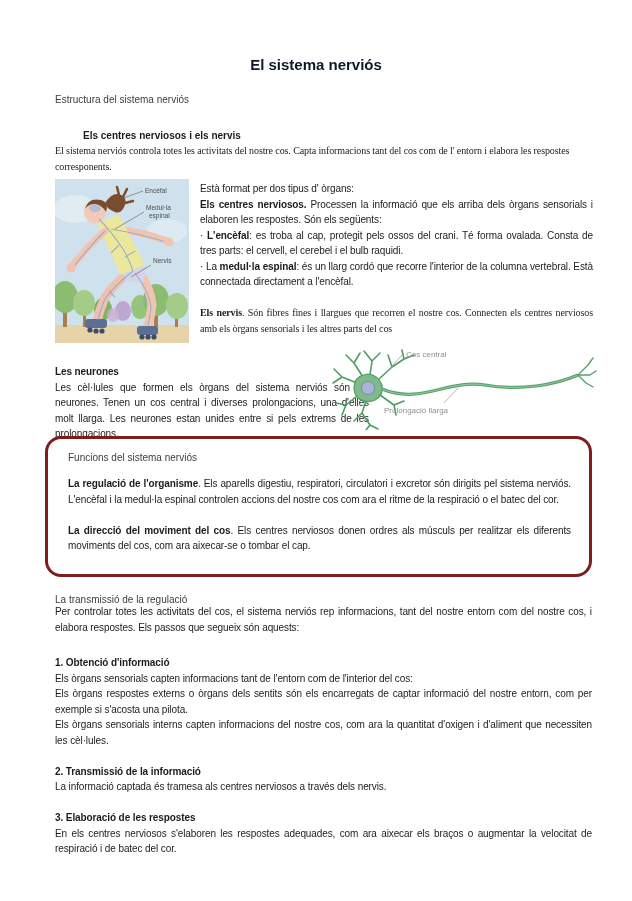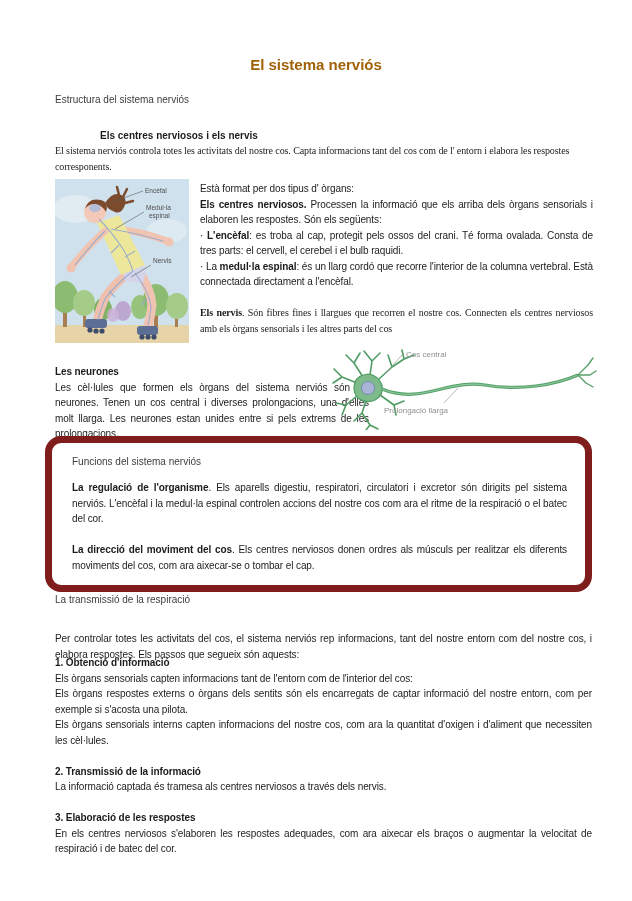--- a/index.html
+++ b/index.html
@@ -6,38 +6,38 @@
   #page {
     position:relative; width:632px; height:901px; background:#ffffff;
     font-family:"Liberation Sans", sans-serif; color:#1c1c1c; overflow:hidden;
   }
   p, h1, h2, div { margin:0; padding:0; }
   .body-text { font-size:10px; line-height:15.5px; letter-spacing:-0.1px; }
   .just { text-align:justify; }
   .bold-sub { font-weight:bold; font-size:10px; line-height:15.5px; }
   .sec-h { font-size:10px; font-weight:400; color:#3d3d3d; }
   .doc-title { position:absolute; top:56px; left:0; width:632px; text-align:center;
-               font-size:15px; font-weight:bold; color:#a16207; }
+               font-size:15px; font-weight:bold; color:#0f172a; }
   #h-estructura { position:absolute; left:55px; top:94px; }
-  #sub-centres  { position:absolute; left:60px; top:128px;padding-left:40px; }
+  #sub-centres  { position:absolute; left:43px; top:128px;padding-left:40px; }
   #p-intro      { position:absolute; left:55px; top:143px; width:537px;font-family:Liberation Serif, serif; }
   #fig-skater   { position:absolute; left:55px; top:179px; }
   #col-right    { position:absolute; left:200px; top:181px; width:393px; }
   #col-right .gap-top { margin-top:15.5px;font-family:Liberation Serif, serif; }
   #sec-neurones { position:absolute; left:55px; top:364px; width:314px; }
   #fig-neuron   { position:absolute; left:330px; top:345px; }
   #box-funcions {
     position:absolute; left:45px; top:436px; width:547px; min-height:141px;
-    box-sizing:border-box; border:7px solid #7f1d1d; border-radius:16px;
+    box-sizing:border-box; border:3px solid #7f1d1d; border-radius:16px;
     padding:13px 18px 12px 20px; background:#ffffff;
   }
   #box-funcions .sec-h { margin-bottom:13px; }
   #box-funcions .gap-top { margin-top:15.5px; }
   #h-transmissio { position:absolute; left:55px; top:594px; }
-  #p-transmissio { position:absolute; left:55px; top:631px; width:537px; }
+  #p-transmissio { position:absolute; left:55px; top:604px; width:537px; }
   #steps { position:absolute; left:55px; top:655px; width:537px; }
   .step { margin-bottom:15.5px; }
   .fig-label-sm { font-family:"Liberation Sans", sans-serif; }
 </style>
 </head>
 <body>
 
 <div id="page">
 
   <h1 class="doc-title">El sistema nerviós</h1>
@@ -148,21 +148,21 @@
       <text x="54" y="68">Prolongació llarga</text>
     </g>
   </svg>
 
   <div id="box-funcions">
     <h2 class="sec-h">Funcions del sistema nerviós</h2>
     <p class="body-text just"><b>La regulació de l'organisme</b><span>. Els aparells digestiu, respiratori, circulatori i excretor són dirigits pel sistema nerviós. L'encèfal i la medul·la espinal controlen accions del nostre cos com ara el ritme de la respiració o el batec del cor.</span></p>
     <p class="body-text just gap-top"><b>La direcció del moviment del cos</b><span>. Els centres nerviosos donen ordres als músculs per realitzar els diferents moviments del cos, com ara aixecar-se o tombar el cap.</span></p>
   </div>
 
-  <h2 class="sec-h" id="h-transmissio">La transmissió de la respiració</h2>
+  <h2 class="sec-h" id="h-transmissio">La transmissió de la regulació</h2>
 
   <p class="body-text just" id="p-transmissio">Per controlar totes les activitats del cos, el sistema nerviós rep informacions, tant del nostre entorn com del nostre cos, i elabora respostes. Els passos que segueix són aquests:</p>
 
   <div id="steps" class="body-text">
     <div class="step">
       <div class="bold-sub">1. Obtenció d'informació</div>
       <p class="just">Els òrgans sensorials capten informacions tant de l'entorn com de l'interior del cos:</p>
       <p class="just">Els òrgans respostes externs o òrgans dels sentits són els encarregats de captar informació del nostre entorn, com per exemple si s'acosta una pilota.</p>
       <p class="just">Els òrgans sensorials interns capten informacions del nostre cos, com ara la quantitat d'oxigen i d'aliment que necessiten les cèl·lules.</p>
     </div>

